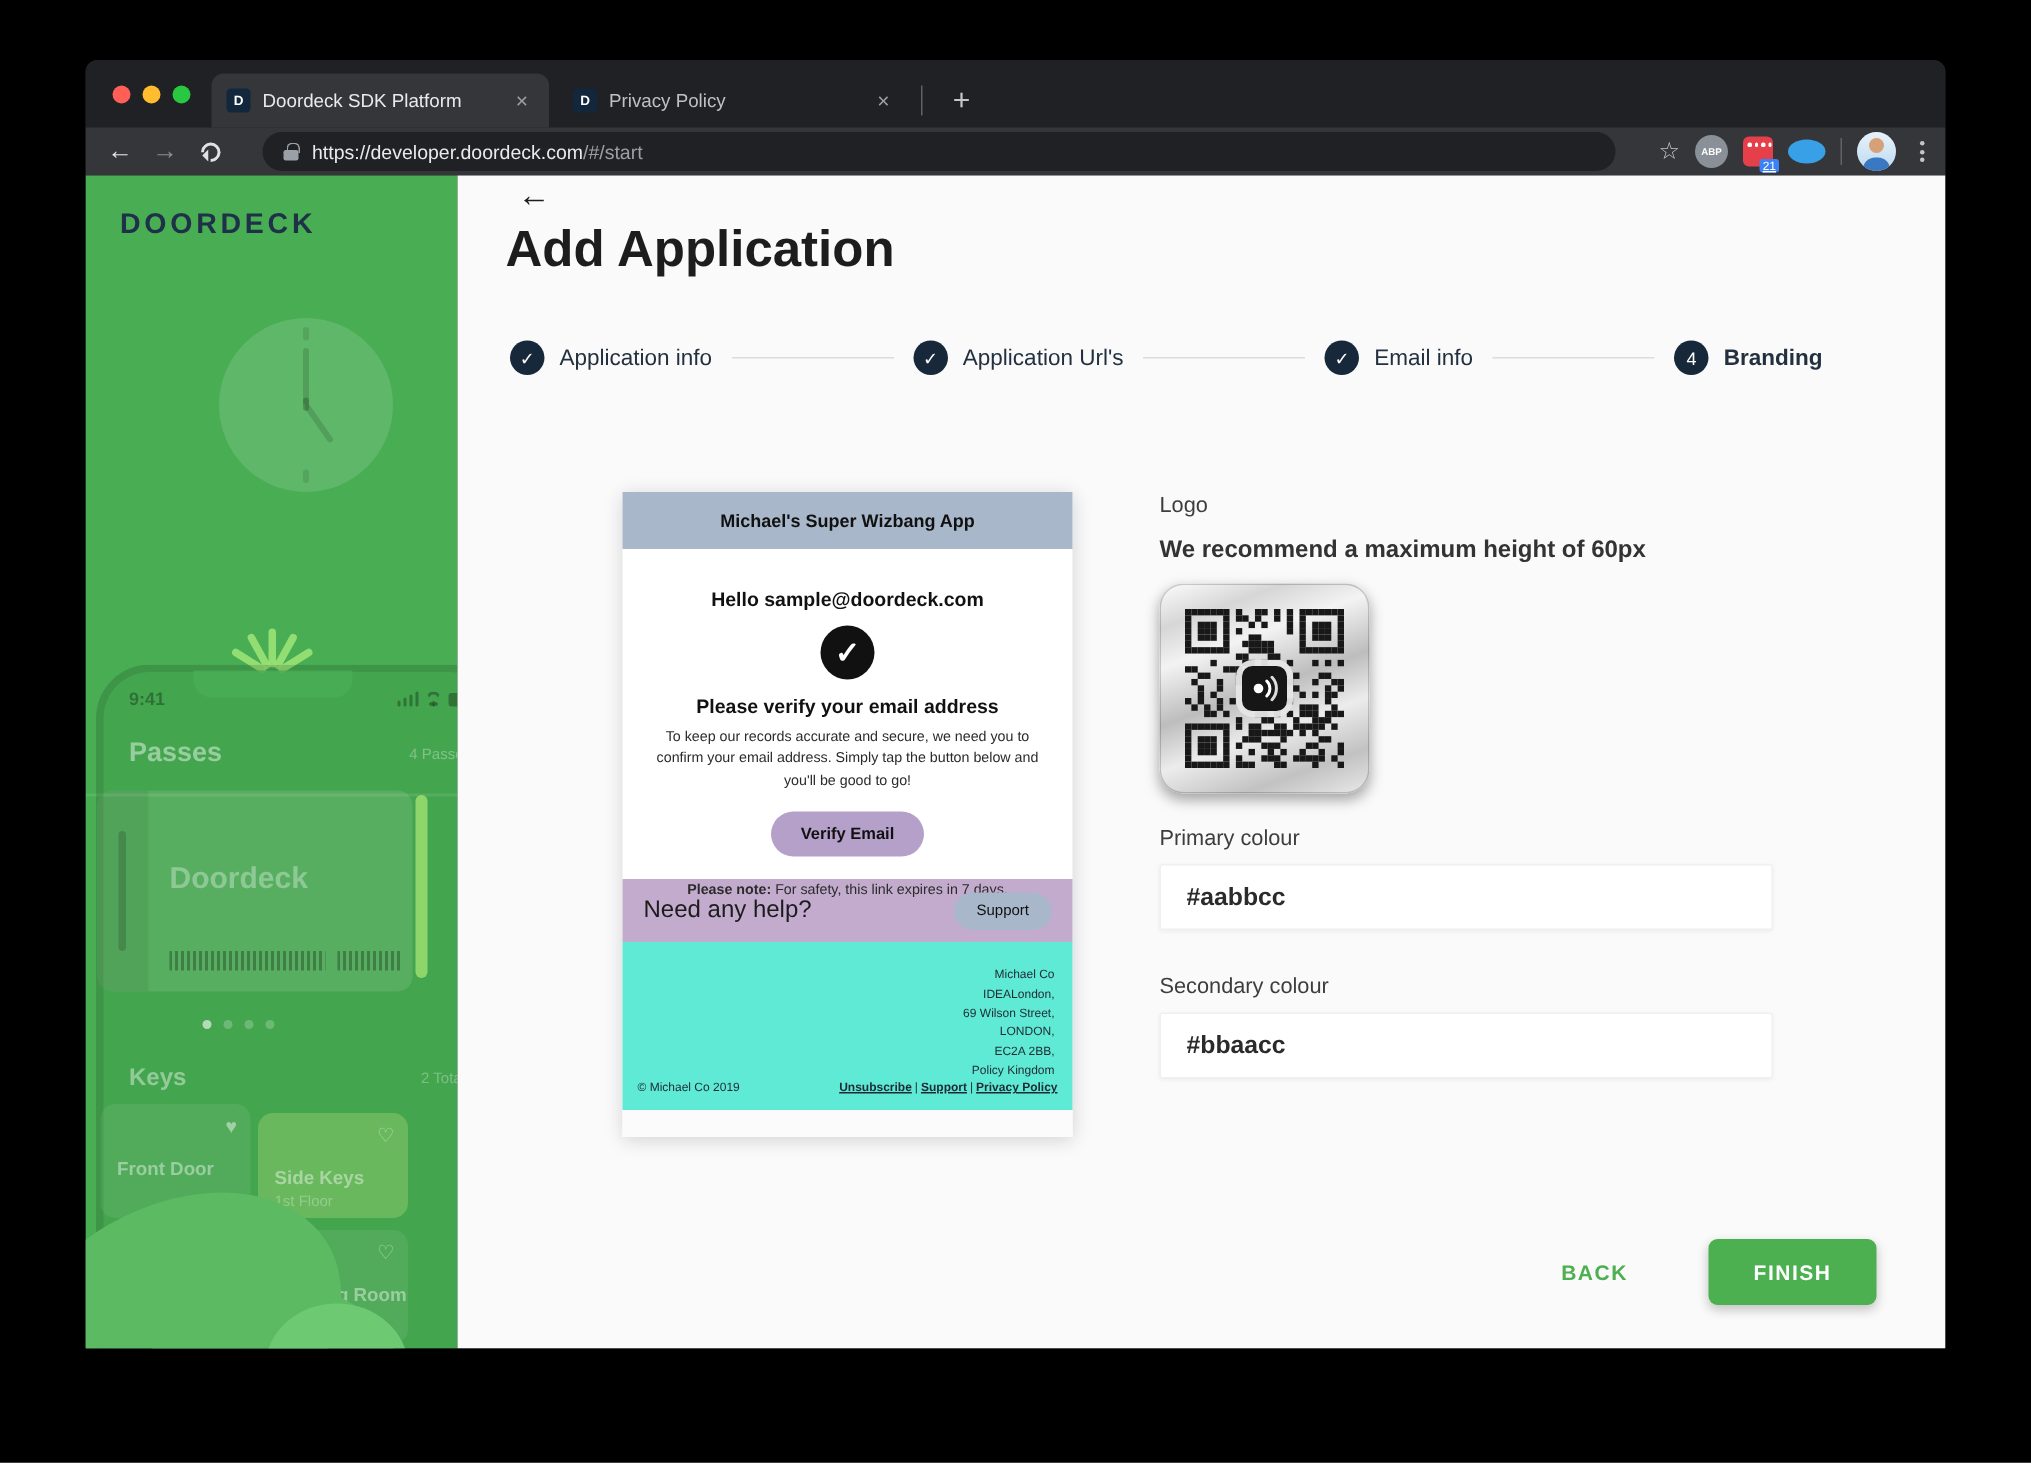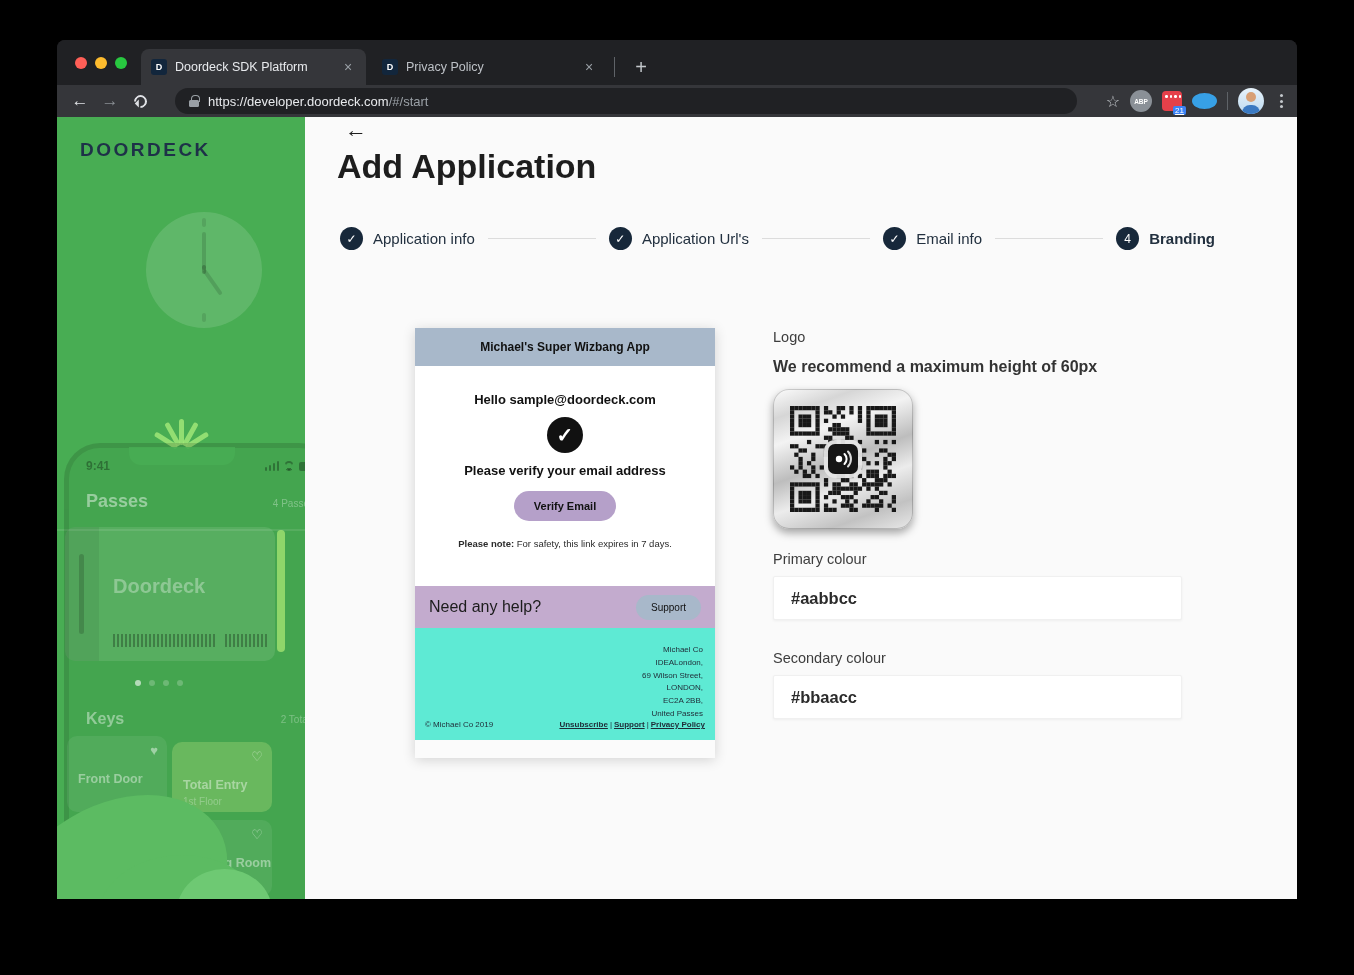--- a/index.html
+++ b/index.html
@@ -306,21 +306,21 @@
             <i></i>
           </div>
         <div class="ph-keys">Keys</div>
         <div class="ph-keys-count">2 Total</div>
         <div class="key-card kc-1">
           <span class="key-heart">♥</span>
           <span class="key-name">Front Door</span>
         </div>
         <div class="key-card kc-2">
           <span class="key-heart">♡</span>
-          <span class="key-name">Total Entry</span>
+          <span class="key-name">Side Keys</span>
           <span class="key-sub">1st Floor</span>
         </div>
         <div class="key-card kc-4">
           <span class="key-heart">♡</span>
         </div>
         <div class="key-card kc-3">
           <span class="key-heart">♡</span>
           <span class="key-name">Meeting Room</span>
         </div>
       </div>
@@ -355,37 +355,38 @@
           <span class="step-label">Branding</span>
         </div>
       </div>
 
       <div class="email-card">
         <div class="em-header">Michael's Super Wizbang App</div>
         <div class="em-body">
           <div class="em-greeting">Hello sample@doordeck.com</div>
           <div class="em-check">✓</div>
           <div class="em-verify-title">Please verify your email address</div>
+          <div class="em-text">To keep our records accurate and secure, we need you to confirm your email address. Simply tap the button below and you'll be good to go!</div>
           <div class="em-btn">Verify Email</div>
           <div class="em-note">
             <b>Please note:</b><span> For safety, this link expires in 7 days.</span>
           </div>
         </div>
         <div class="em-help">
           <span class="em-help-text">Need any help?</span>
           <span class="em-support">Support</span>
         </div>
         <div class="em-footer">
           <div class="em-address">
             <span>Michael Co</span>
             <span>IDEALondon,</span>
             <span>69 Wilson Street,</span>
             <span>LONDON,</span>
             <span>EC2A 2BB,</span>
-            <span>United Passes</span>
+            <span>Policy Kingdom</span>
           </div>
           <div class="em-foot-row">
             <span>© Michael Co 2019</span>
             <span class="em-links">
               <span class="lnk">Unsubscribe</span><span class="sep">|</span><span class="lnk">Support</span><span class="sep">|</span><span class="lnk">Privacy Policy</span>
             </span>
           </div>
         </div>
         <div class="em-bottom"></div>
       </div>
@@ -660,15 +661,19 @@
               <path d="M20 7.5 a11 11 0 0 1 0 15" stroke="#fff" stroke-width="2" fill="none" stroke-linecap="round" opacity="0.85"></path>
             </svg>
           </div>
         </div>
         <div class="form-label pc-label">Primary colour</div>
         <input class="colour-input" type="text" value="#aabbcc" style="">
         <div class="form-label sc-label">Secondary colour</div>
         <input class="colour-input" type="text" value="#bbaacc" style="">
       </div>
 
+      <div class="actions">
+        <button class="back-btn">BACK</button>
+        <button class="finish-btn">FINISH</button>
+      </div>
     </div>
   </div>
 </div>
 
 </body></html>

